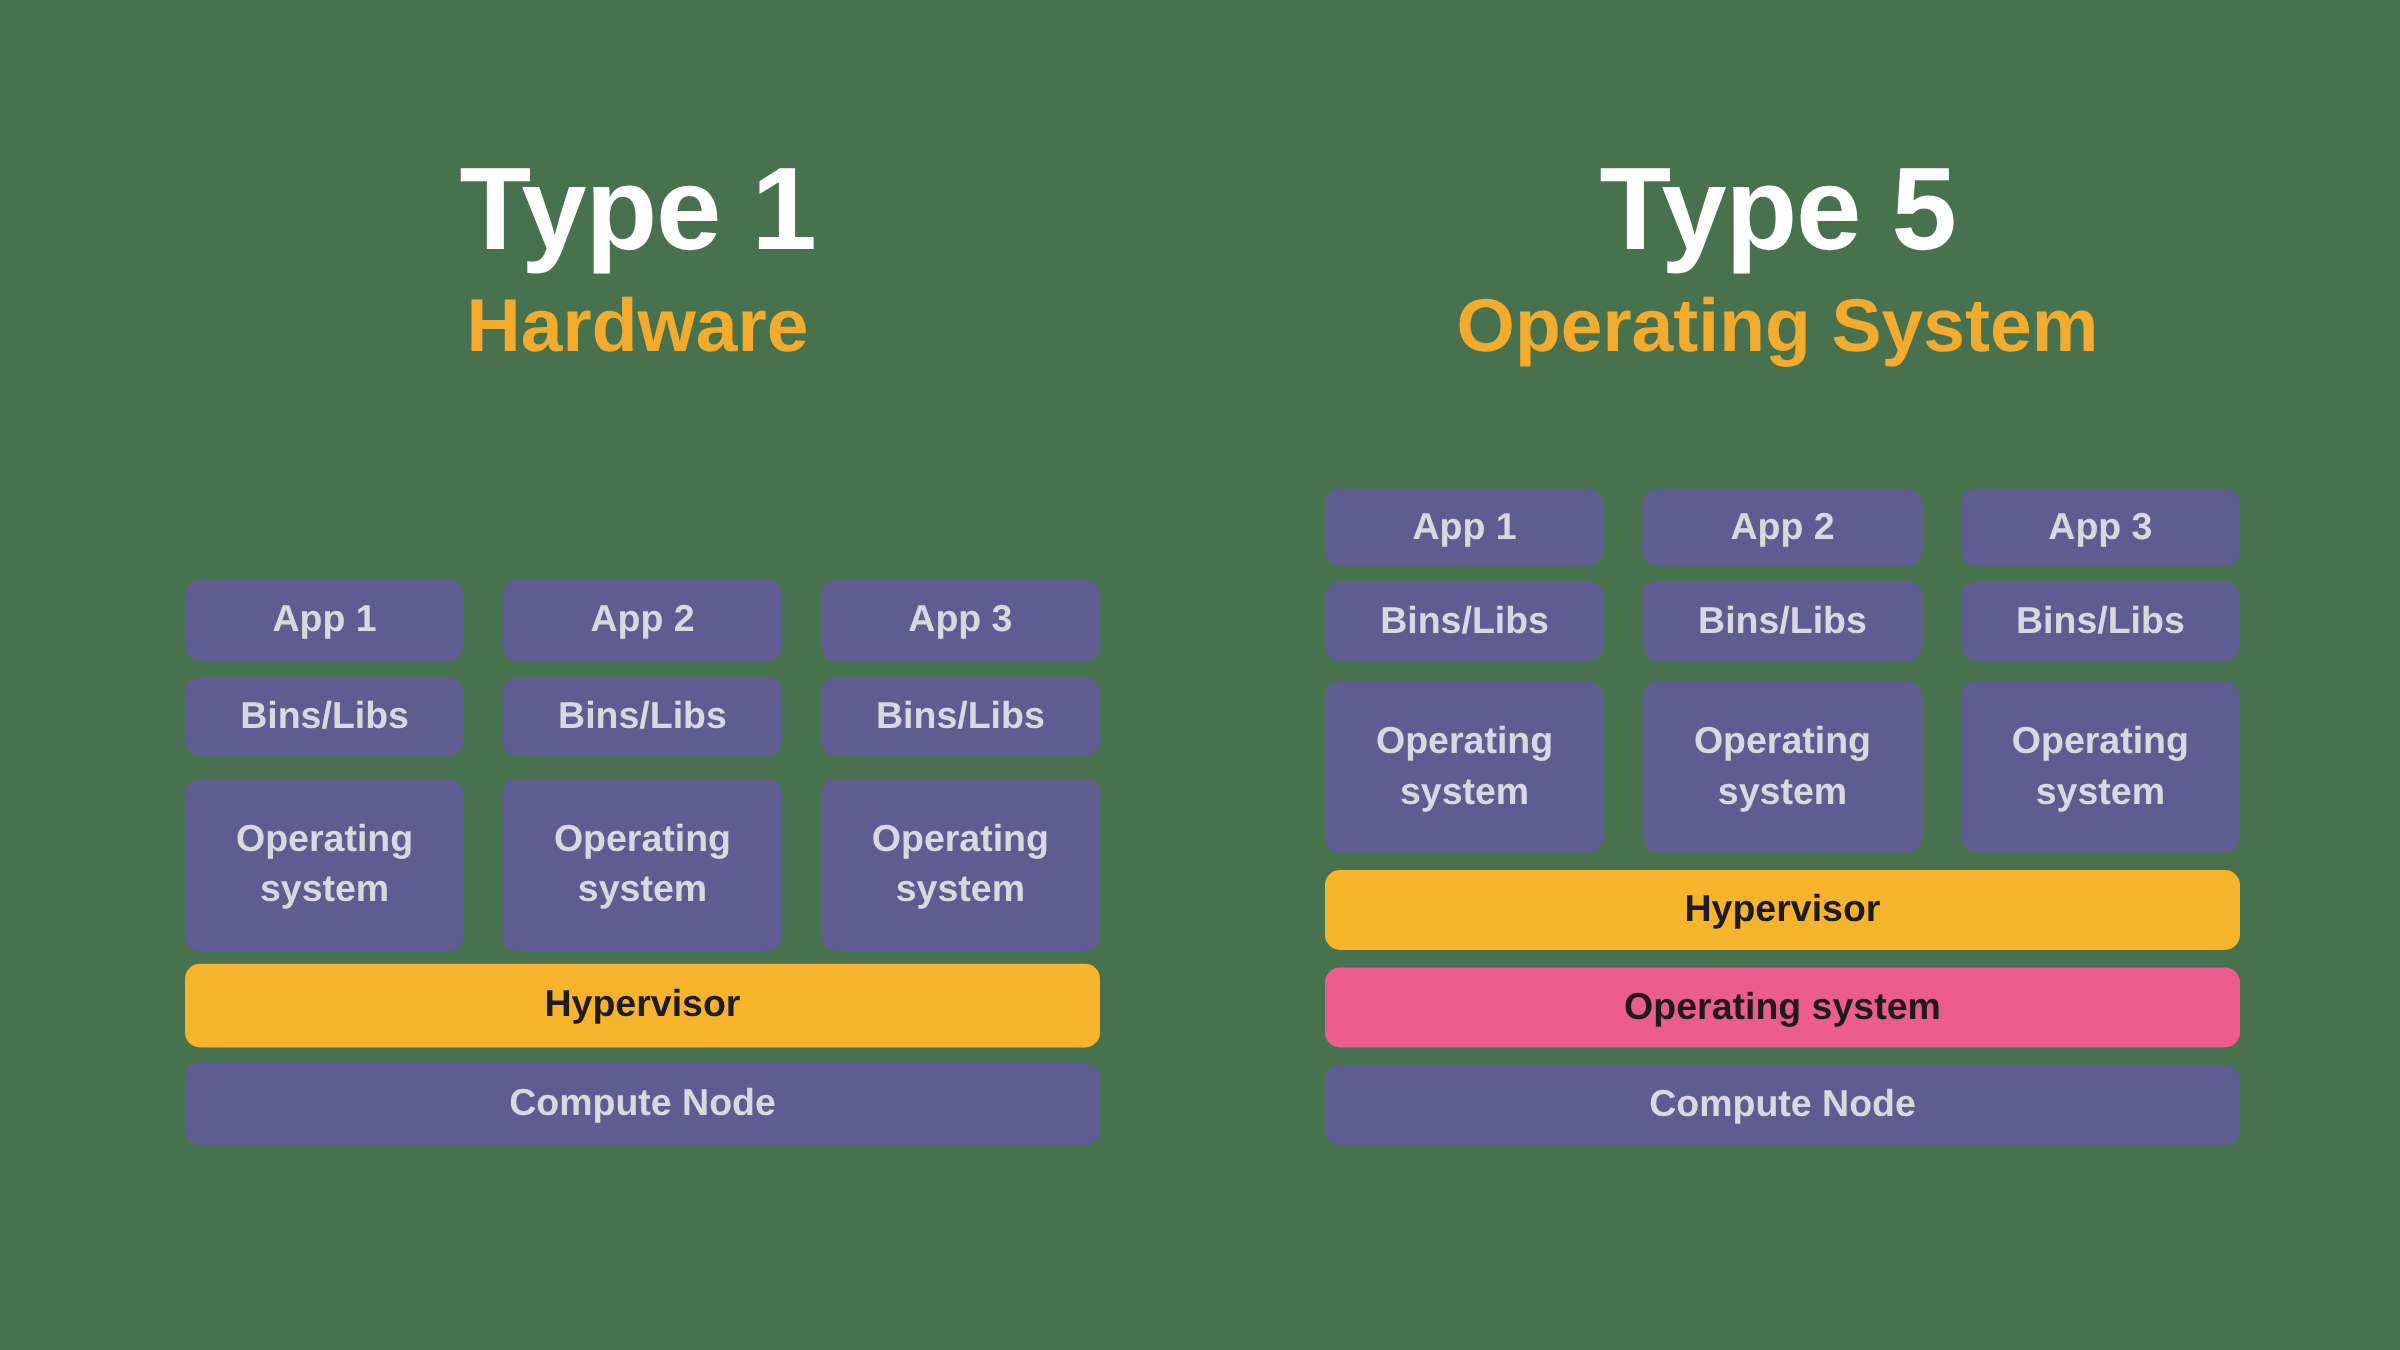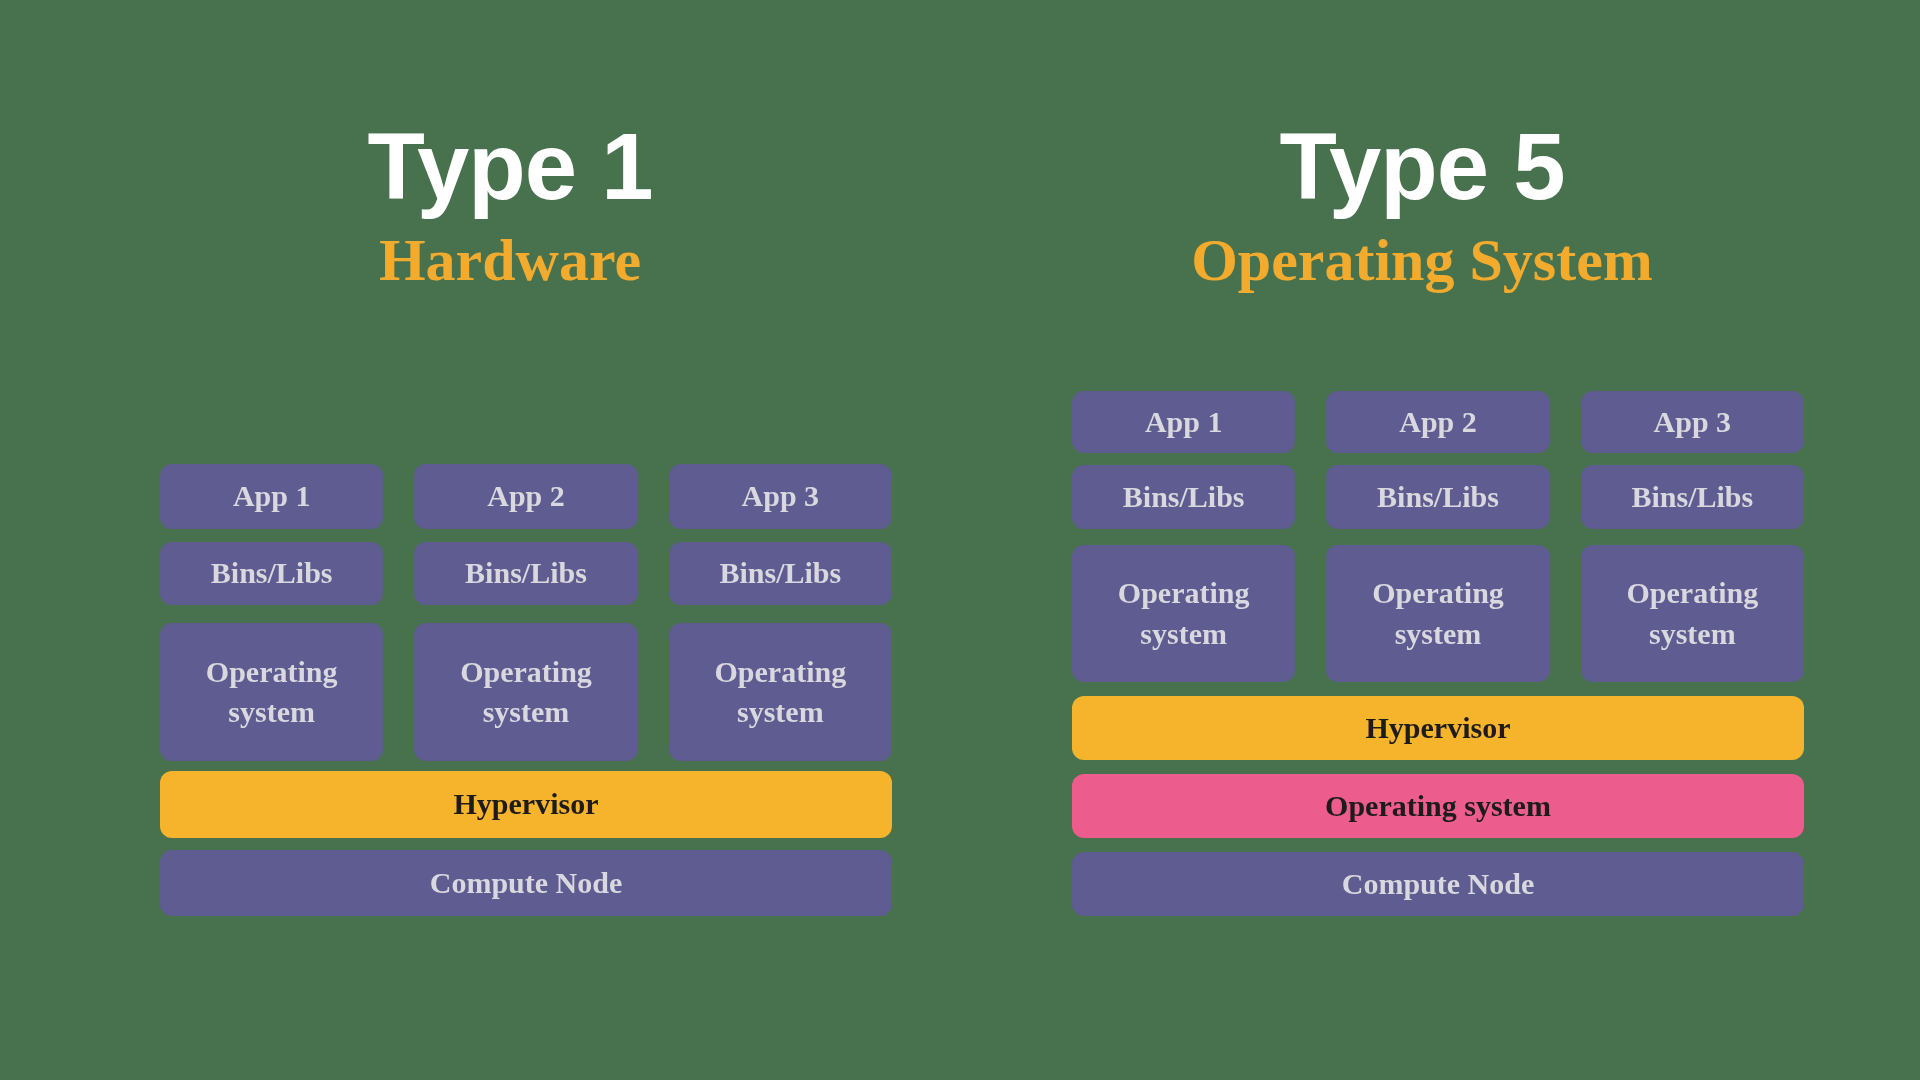--- a/index.html
+++ b/index.html
@@ -13,24 +13,24 @@
   .panel.p1{left:144px;}
   .panel.p2{left:1056px;}
 
   .titles{position:absolute;top:120px;left:0;width:100%;text-align:center;}
   .title{
     font-size:94px;font-weight:bold;color:var(--title_white,#fff);
     line-height:1;letter-spacing:-1px;
   }
   .subtitle{
     font-size:60px;font-weight:600;color:var(--subtitle_amber,#f2ab2d);
-    line-height:1.15;margin-top:12px;font-family:Liberation Serif, serif;
+    line-height:1.15;margin-top:12px;
   }
 
-  .stack{position:absolute;left:16px;width:732px;font-family:Liberation Serif, serif;}
+  .stack{position:absolute;left:4px;width:732px;}
   .p1 .stack{top:464px;}
   .p2 .stack{top:391px;}
 
   .grid3{display:grid;grid-template-columns:1fr 1fr 1fr;column-gap:31px;}
 
   .box{
     background:var(--box_purple,#5f5c91);
     border-radius:12px;
     display:flex;align-items:center;justify-content:center;
     color:var(--box_text_light,#d9d8de);

